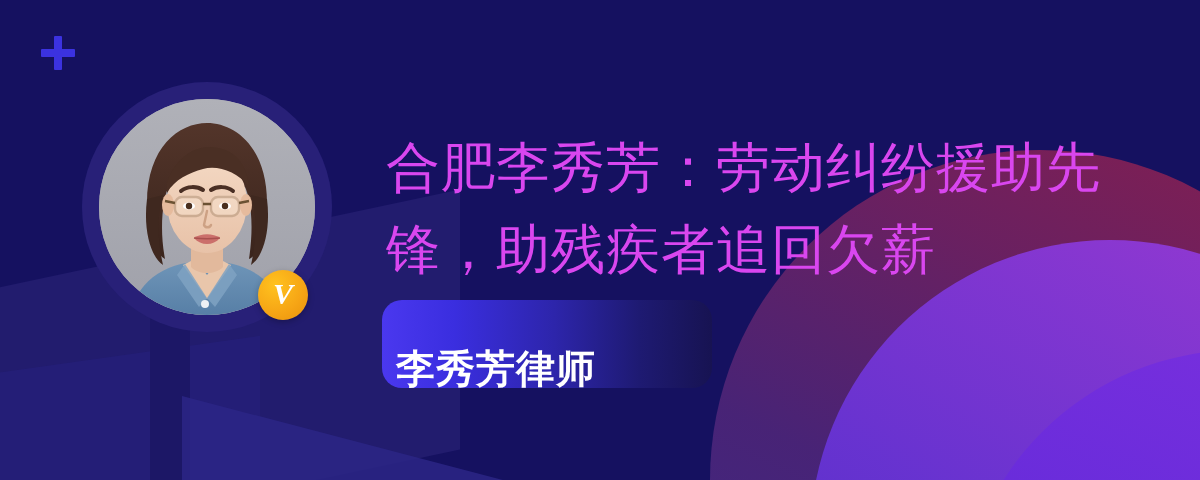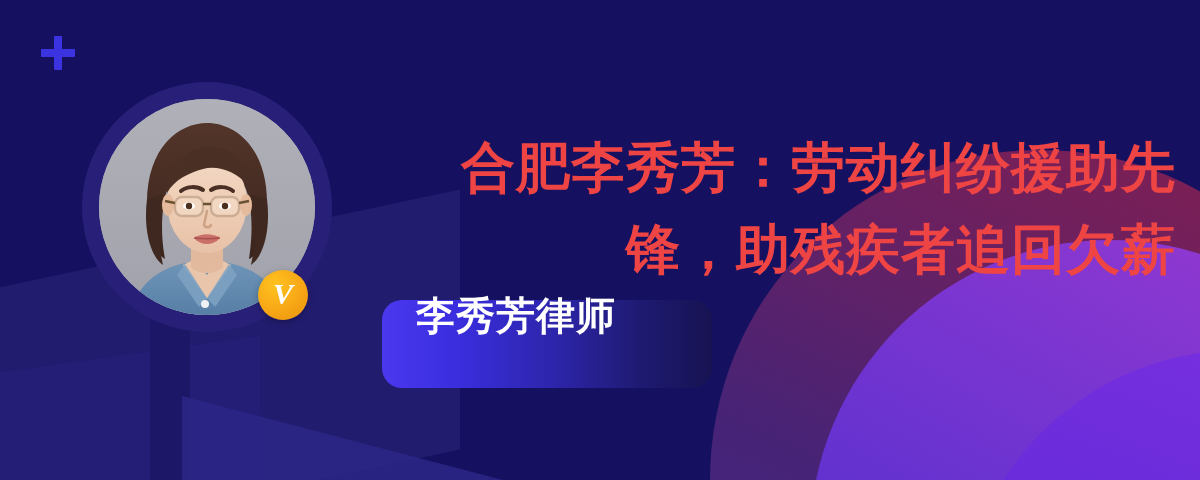--- a/index.html
+++ b/index.html
@@ -168,47 +168,45 @@
     transform: translateY(-1px);
     font-family: "Liberation Serif", serif;
   }
 
   
   .headline {
     position: absolute;
     left: 386px;
     top: 126px;
     width: 790px;
-    color: #ef4444;
+    color: #d946ef;
     font-size: 54px;
-    font-weight: 700;
+    font-weight: 400;
     line-height: 82px;
     letter-spacing: 1px;
     white-space: pre-wrap;
-    text-align: right;
   }
 
   .name-badge {
     position: absolute;
     left: 382px;
     top: 300px;
     width: 330px;
     height: 88px;
     border-radius: 20px;
     background: linear-gradient(90deg,
         #4a38ef 0%,
         #3a2edf 22%,
         #2d25ab 52%,
         #1e1a72 78%,
         #171352 100%);
     display: flex;
-    align-items: flex-start;
-    padding-left: 34px;
+    align-items: flex-end;
+    padding-left: 14px;
     box-sizing: border-box;
-    font-family: Liberation Mono, monospace;
   }
   .name-badge-text {
     color: #ffffff;
     font-size: 39px;
     font-weight: 700;
     line-height: 1;
     letter-spacing: 1px;
     white-space: nowrap;
   }
 </style>

